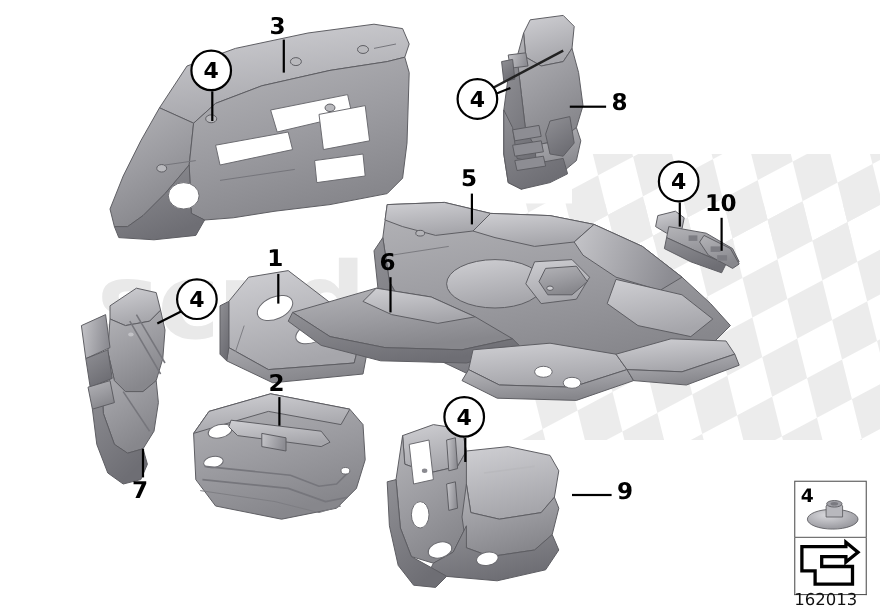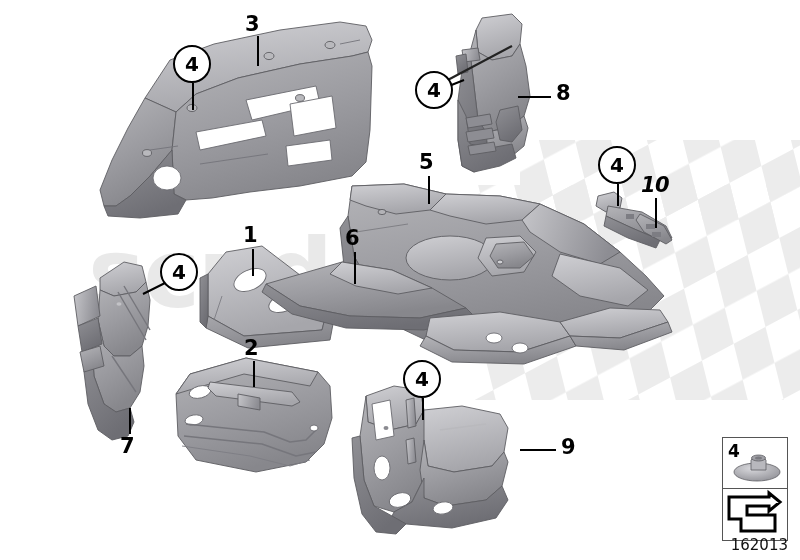--- a/index.html
+++ b/index.html
@@ -111,21 +111,21 @@
     font-size: 17px;
     font-weight: bold;
     font-family: "DejaVu Sans", sans-serif;
     color: #000;
   }
   #diagram-id {
     position: absolute;
     left: 722px;
     top: 536px;
     width: 66px;
-    text-align: right;
+    text-align: left;
     font-size: 15px;
     font-family: "DejaVu Sans", sans-serif;
     color: #111;
     letter-spacing: 0px;
     z-index: 7;
   }
 </style>
 </head>
 <body>
 
@@ -361,21 +361,21 @@
     <line x1="434" y1="92" x2="464" y2="80" stroke="#000" stroke-width="2"></line>
     <line x1="165" y1="283" x2="143" y2="294" stroke="#000" stroke-width="2"></line>
   </svg>
 
   <div class="callout callout-num" style="left:245px; top:14px;">3</div>
   <div class="callout callout-circled" style="left:173px; top:45px;">4</div>
   <div class="callout callout-circled" style="left:415px; top:71px;">4</div>
   <div class="callout callout-num" style="left:556px; top:83px;">8</div>
   <div class="callout callout-num" style="left:419px; top:152px;">5</div>
   <div class="callout callout-circled" style="left:598px; top:146px;">4</div>
-  <div class="callout callout-num" style="left:641px; top:175px;font-style:italic;">10</div>
+  <div class="callout callout-num" style="left:641px; top:175px;">10</div>
   <div class="callout callout-num" style="left:243px; top:225px;">1</div>
   <div class="callout callout-num" style="left:345px; top:228px;">6</div>
   <div class="callout callout-circled" style="left:160px; top:253px;">4</div>
   <div class="callout callout-num" style="left:244px; top:338px;">2</div>
   <div class="callout callout-num" style="left:120px; top:436px;">7</div>
   <div class="callout callout-circled" style="left:403px; top:360px;">4</div>
   <div class="callout callout-num" style="left:561px; top:437px;">9</div>
 
   <div id="legend">
     <div class="legend-cell" id="legend-clip-cell">

